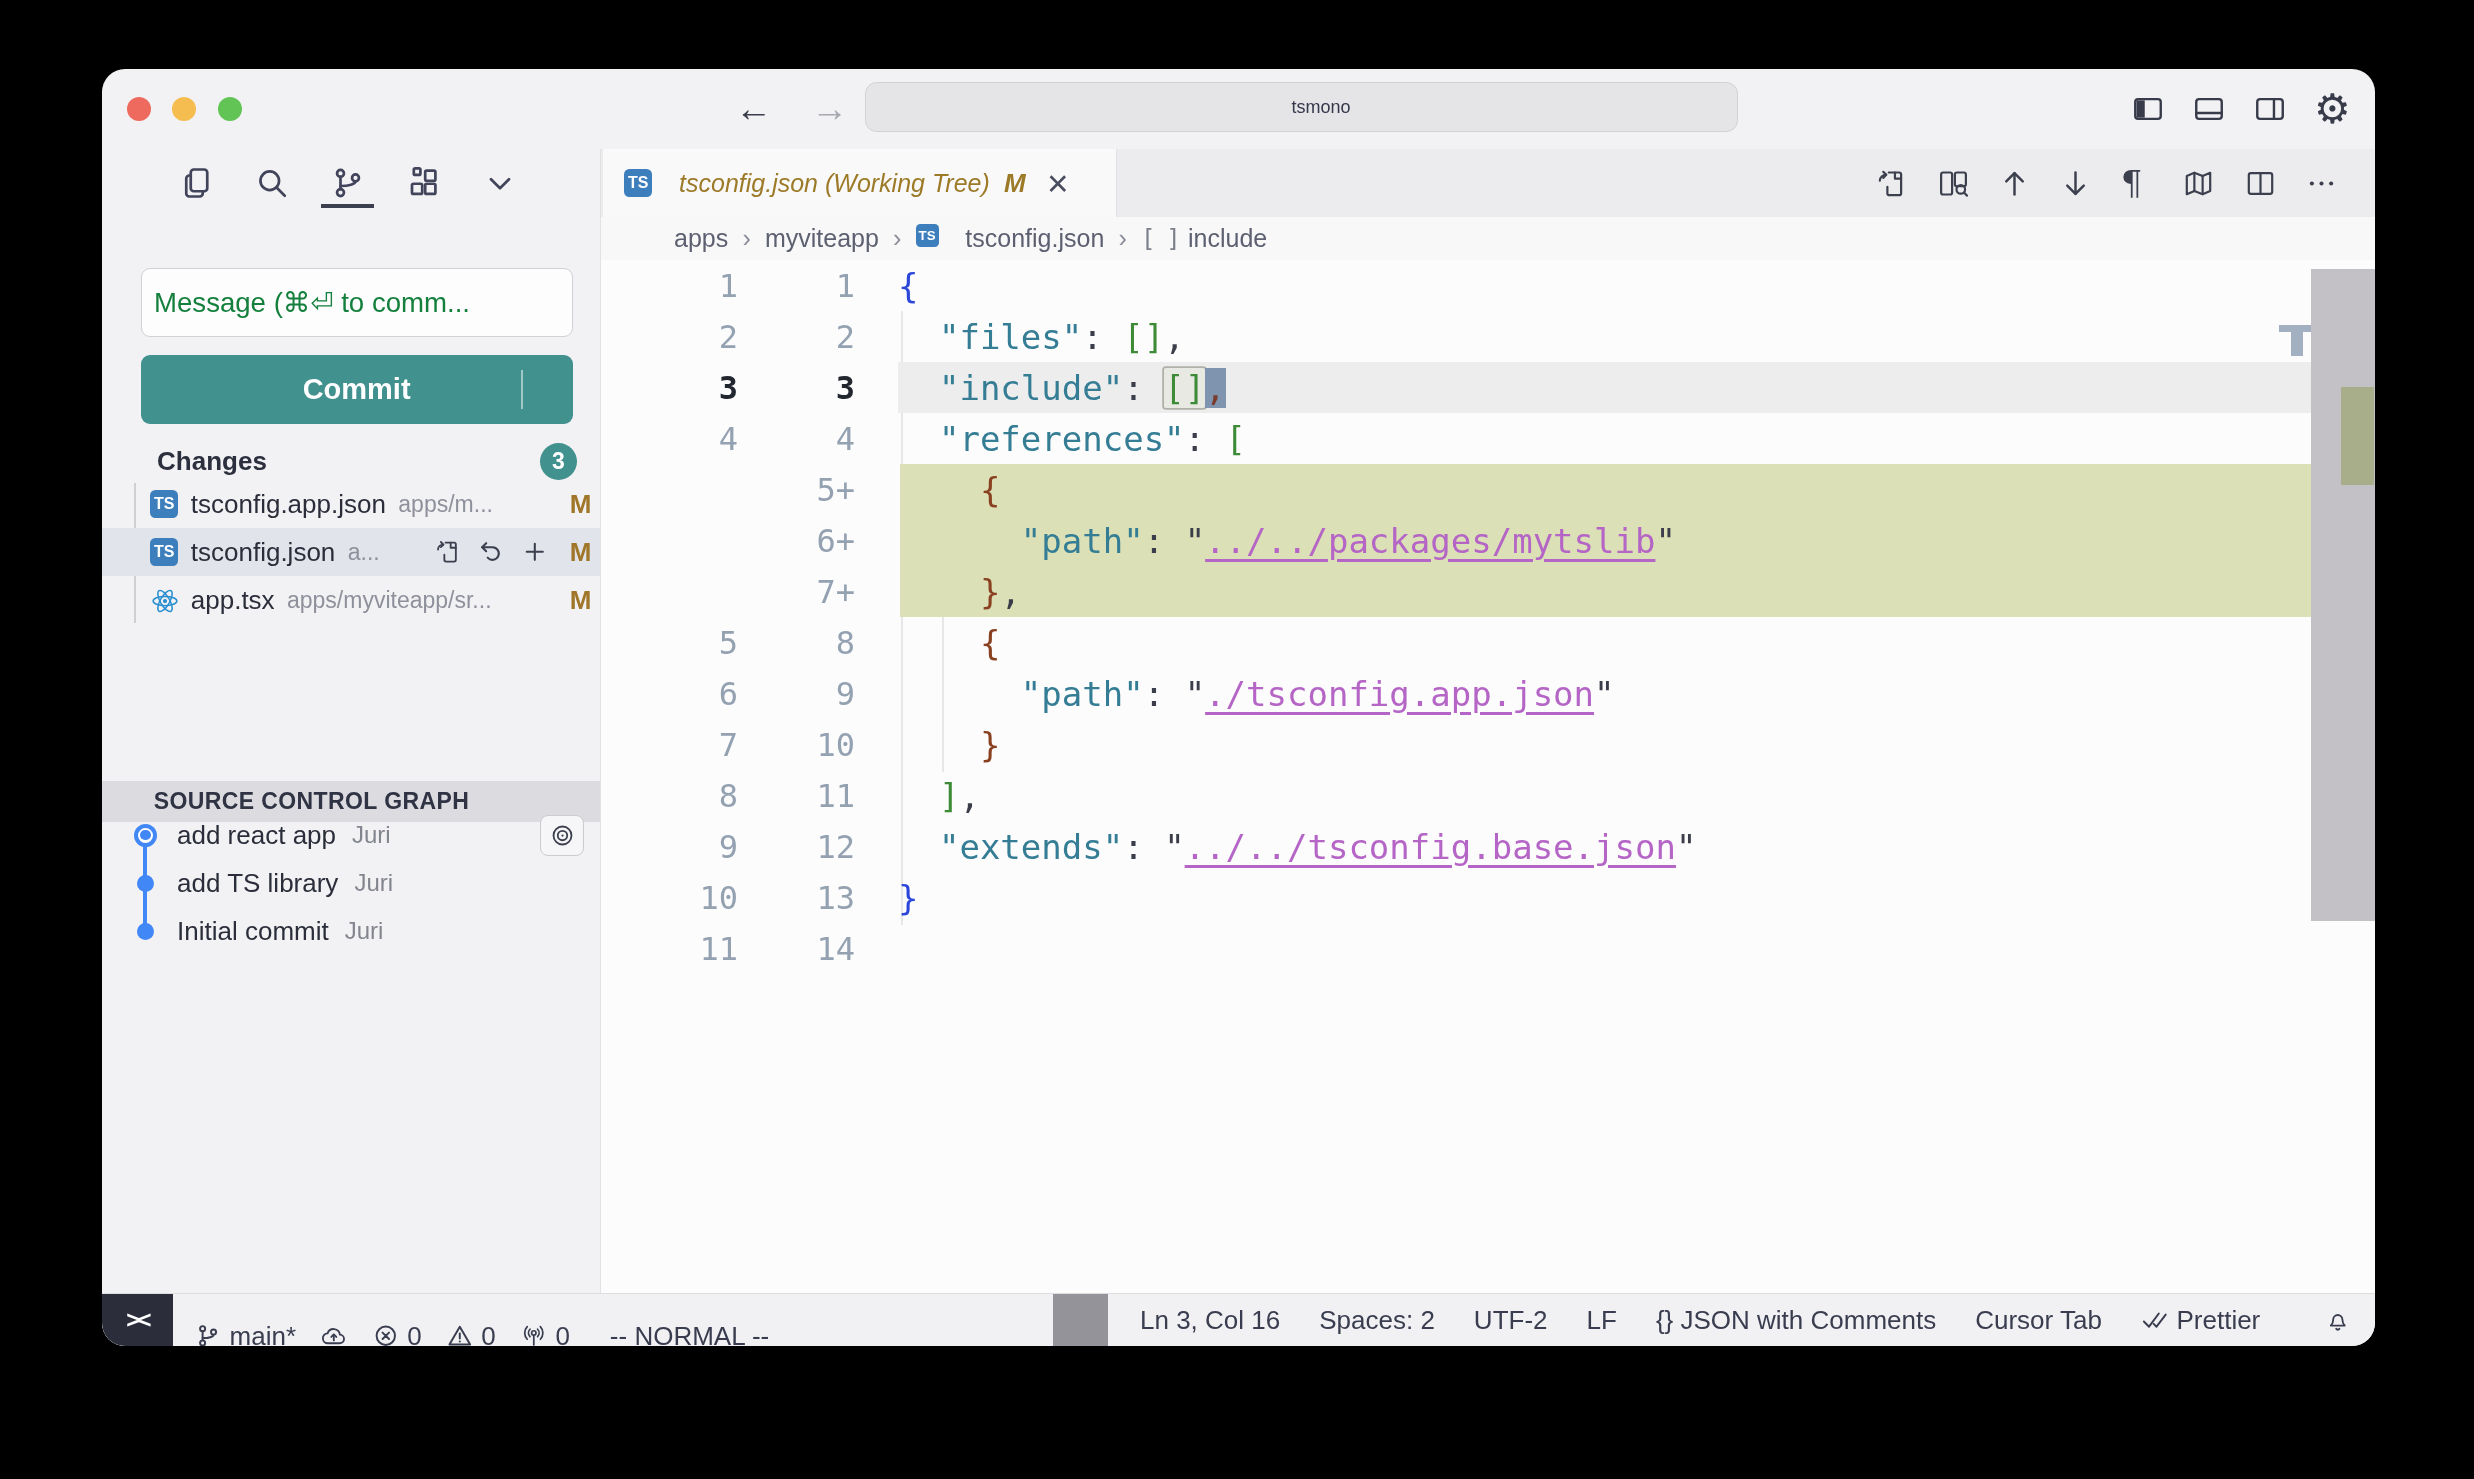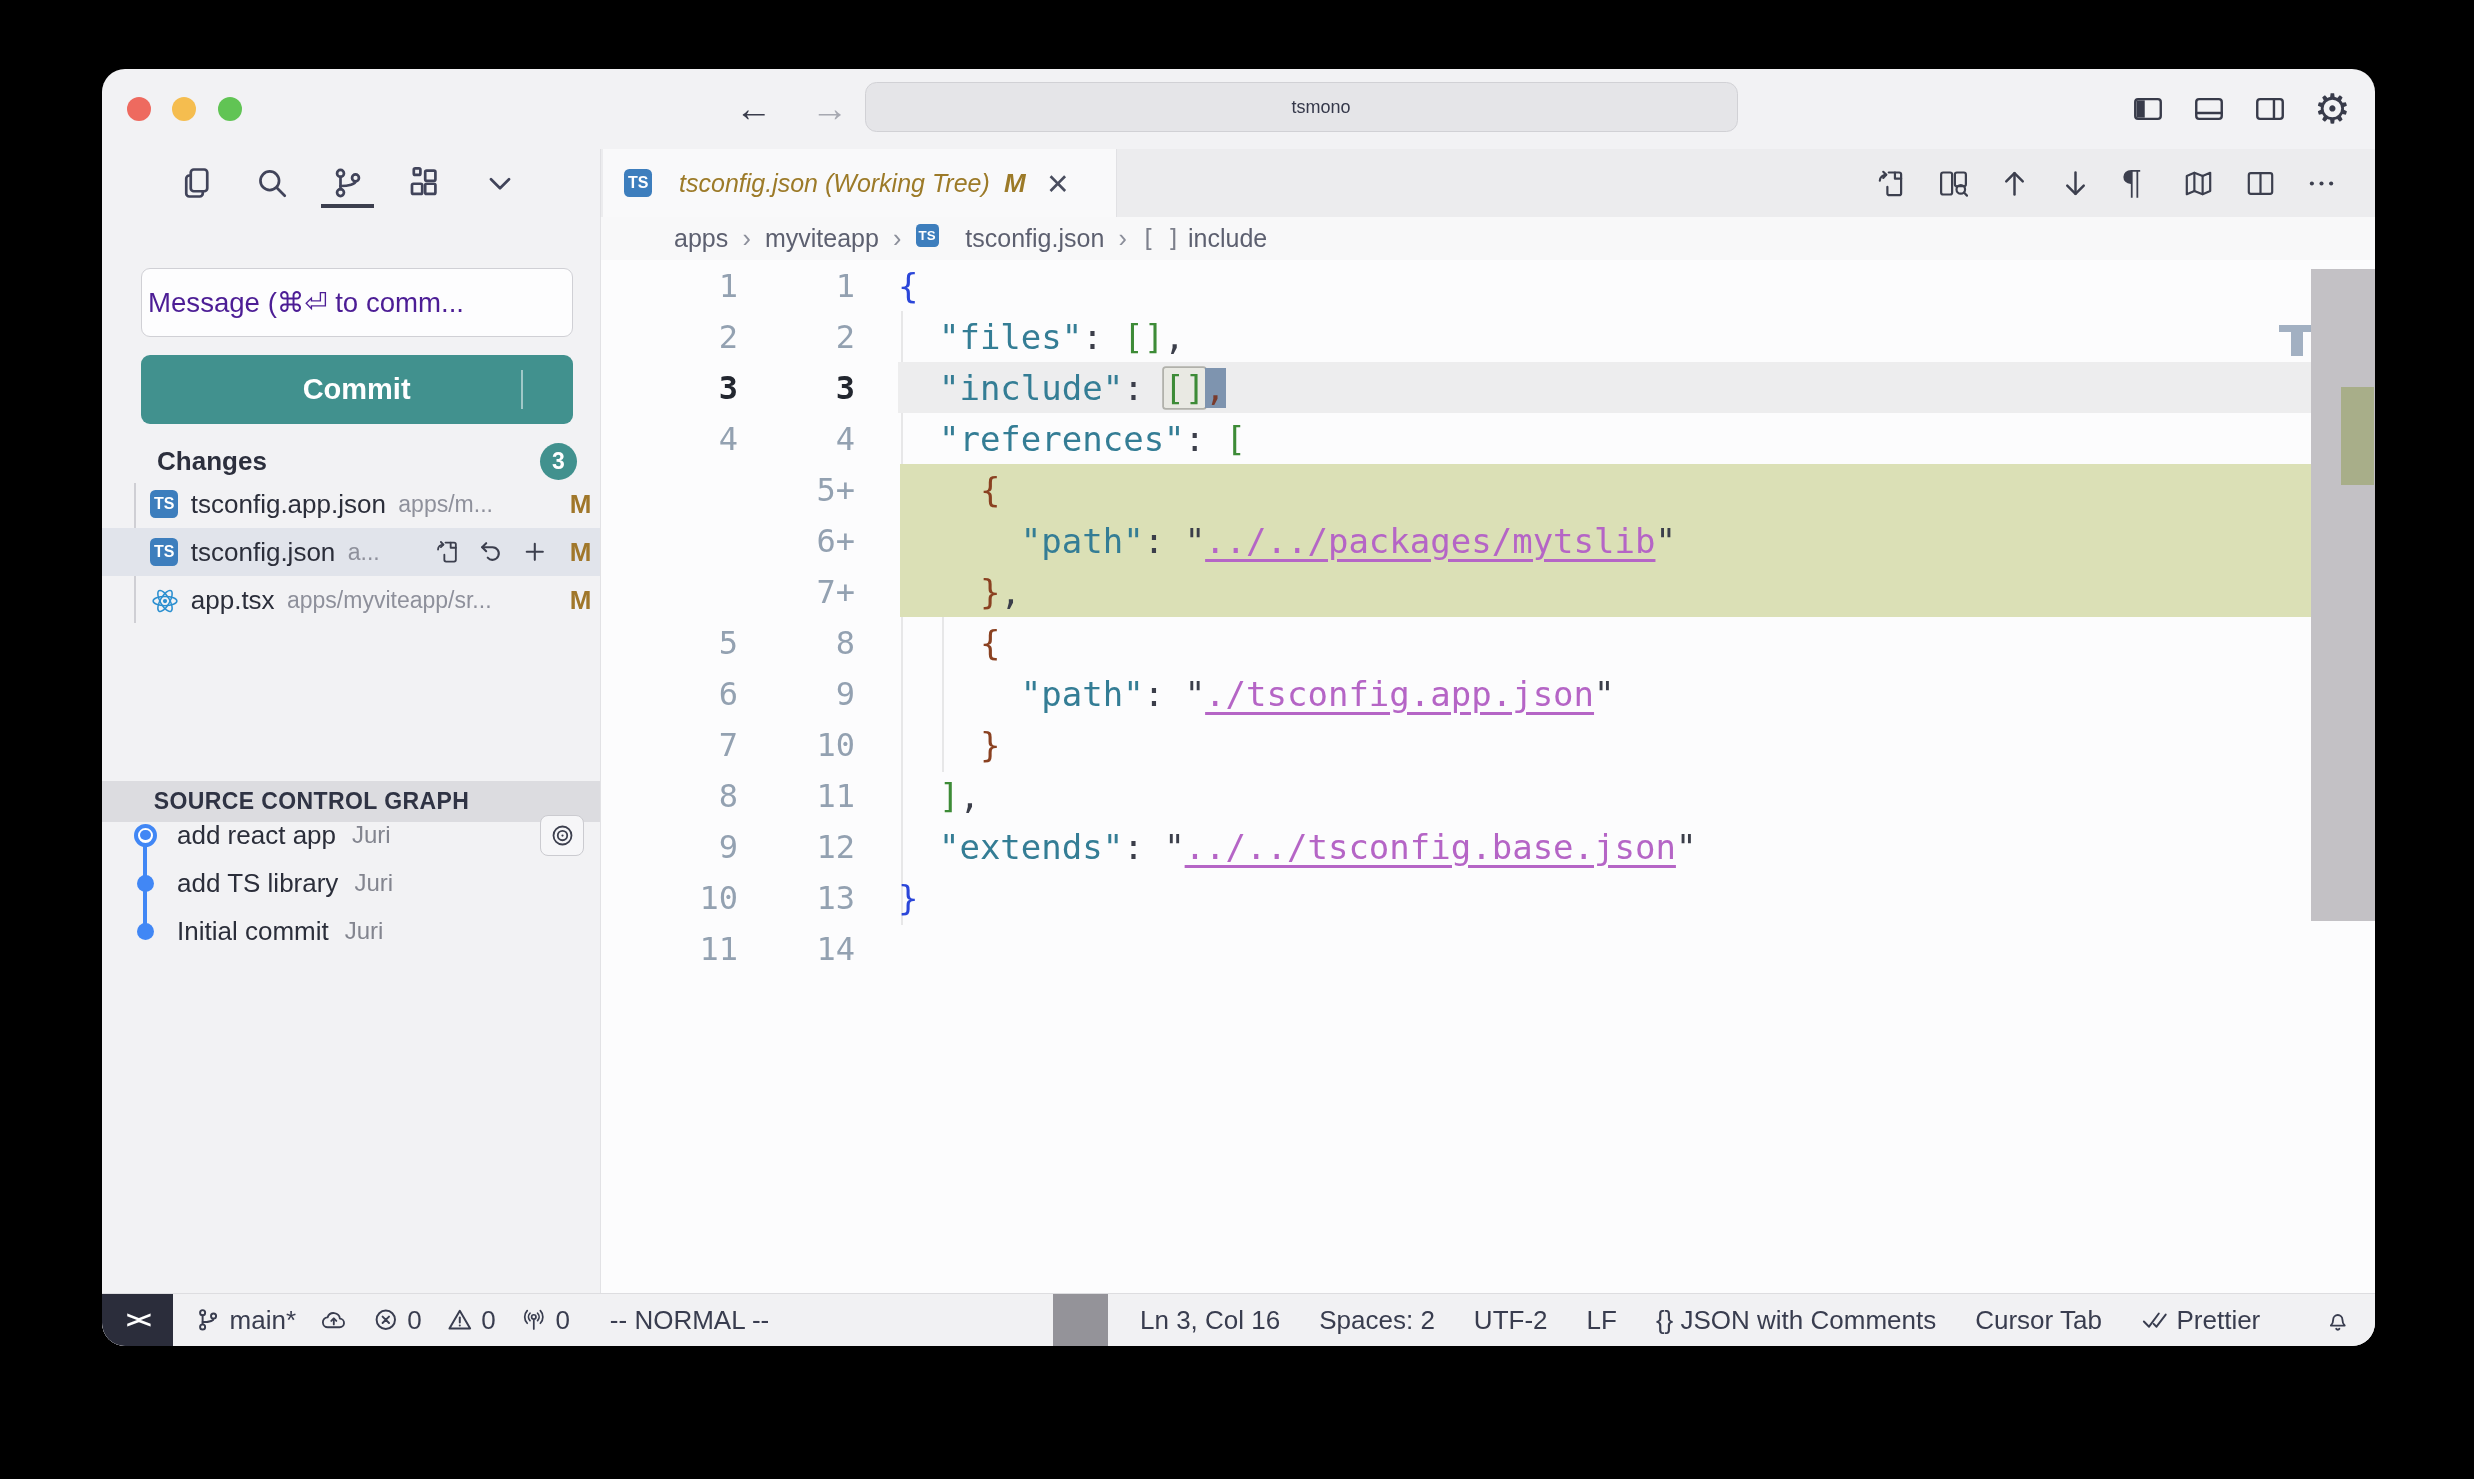--- a/index.html
+++ b/index.html
@@ -28,21 +28,21 @@
   .tab-title{font-style:italic;color:#9c7a28;font-size:25px;white-space:nowrap;}
   .tab-m{color:#9c7a28;font-size:26px;font-weight:700;font-style:italic;}
   .tab-close{color:#494d5e;font-size:37px;line-height:37px;margin-left:7.1px;}
   .ed-toolbar{position:absolute;right:37px;top:80px;height:68px;display:flex;align-items:center;gap:28.4px;color:#3c3f4e;}
   .ed-toolbar .ic{width:33px;height:33px;}
   .pilcrow{font-size:34px;font-family:"DejaVu Serif",serif;line-height:33px;}
 
   
   .section-header{position:absolute;left:0;width:498px;height:41px;background:#dcdce0;display:flex;align-items:center;gap:10.7px;padding-left:16px;box-sizing:border-box;color:#2f3344;font-weight:700;font-size:23px;letter-spacing:0.4px;}
   .section-header .ic{width:25px;height:25px;color:#3c3f4e;}
-  .msg{position:absolute;left:39px;top:199px;width:432px;height:69px;background:#fdfdfe;border:1.8px solid #d0d0d5;border-radius:9px;box-sizing:border-box;display:flex;align-items:center;padding:0 6px;color:#4c1d95;font-size:27.6px;}
+  .msg{position:absolute;left:39px;top:199px;width:432px;height:69px;background:#fdfdfe;border:1.8px solid #d0d0d5;border-radius:9px;box-sizing:border-box;display:flex;align-items:center;padding:0 12px;color:#15803d;font-size:27.6px;}
   .msg .ph{flex:1;white-space:nowrap;overflow:hidden;}
   .msg .ic{width:32px;height:32px;color:#43465a;flex:none;}
   .commit-btn{position:absolute;left:39px;top:286px;width:432px;height:69px;background:#41918e;border-radius:9px;color:#fff;display:flex;align-items:center;}
   .commit-main{flex:1;display:flex;align-items:flex-start;justify-content:center;gap:21px;font-size:29px;font-weight:600;}
   .commit-main .ic{width:30px;height:30px;}
   .commit-sep{width:1.8px;height:39px;background:rgba(255,255,255,.5);}
   .commit-chev{width:50px;display:flex;align-items:center;justify-content:center;}
   .commit-chev .ic{width:27px;height:27px;}
   .changes-hdr{position:absolute;left:0;top:372px;width:498px;height:41px;display:flex;align-items:center;gap:7.1px;padding-left:23px;box-sizing:border-box;font-size:26px;font-weight:700;color:#2c2f3d;}
   .changes-hdr .ic{width:25px;height:25px;color:#3c3f4e;}
@@ -98,21 +98,21 @@
   .t-cursor{background:#7e94af;color:#7a3b2c;}
   .iguide{position:absolute;width:1.8px;background:#e7e7e8;z-index:0;}
   .scrollbar{position:absolute;left:1710px;top:52px;width:65px;height:652px;background:#c3c1c5;z-index:2;}
   .ovr-green{position:absolute;left:1740px;top:170px;width:33px;height:98px;background:#a8ae89;z-index:3;}
   .mark-h{position:absolute;left:1678px;top:108px;width:33px;height:7.1px;background:#a2b0c2;z-index:2;}
   .mark-v{position:absolute;left:1690px;top:115px;width:12.4px;height:24px;background:#a2b0c2;z-index:2;}
 
   
   .statusbar{position:absolute;left:0;right:0;bottom:0;height:53px;background:#f1f1f3;border-top:1.8px solid #dddde0;box-sizing:border-box;font-size:26px;color:#393d4f;}
   .remote{position:absolute;left:0;top:0;width:71px;height:52px;background:#2b2d3b;color:#fff;display:flex;align-items:center;justify-content:center;font-weight:700;font-size:24px;letter-spacing:-2.7px;border-bottom-left-radius:21.3px;}
-  .sb-left{position:absolute;left:92px;top:0;height:52px;display:flex;align-items:center;gap:24px;text-align:right;}
+  .sb-left{position:absolute;left:92px;top:16px;height:52px;display:flex;align-items:center;gap:24px;text-align:right;}
   .sb-item{display:flex;align-items:center;gap:8px;white-space:nowrap;}
   .sb-item .ic{width:27.6px;height:27.6px;}
   .sb-normal{margin-left:16px;}
   .sb-zoom{position:absolute;left:951px;top:0;width:55px;height:52px;background:#949399;display:flex;align-items:center;justify-content:center;color:#2e3140;}
   .sb-zoom .ic{width:30px;height:30px;}
   .sb-right{position:absolute;left:1038px;right:23px;top:0;height:52px;display:flex;align-items:center;gap:39px;}
   .sb-bell{margin-left:auto;}
   .ic{display:inline-flex;}
   .ic svg{width:100%;height:100%;}
 </style>

